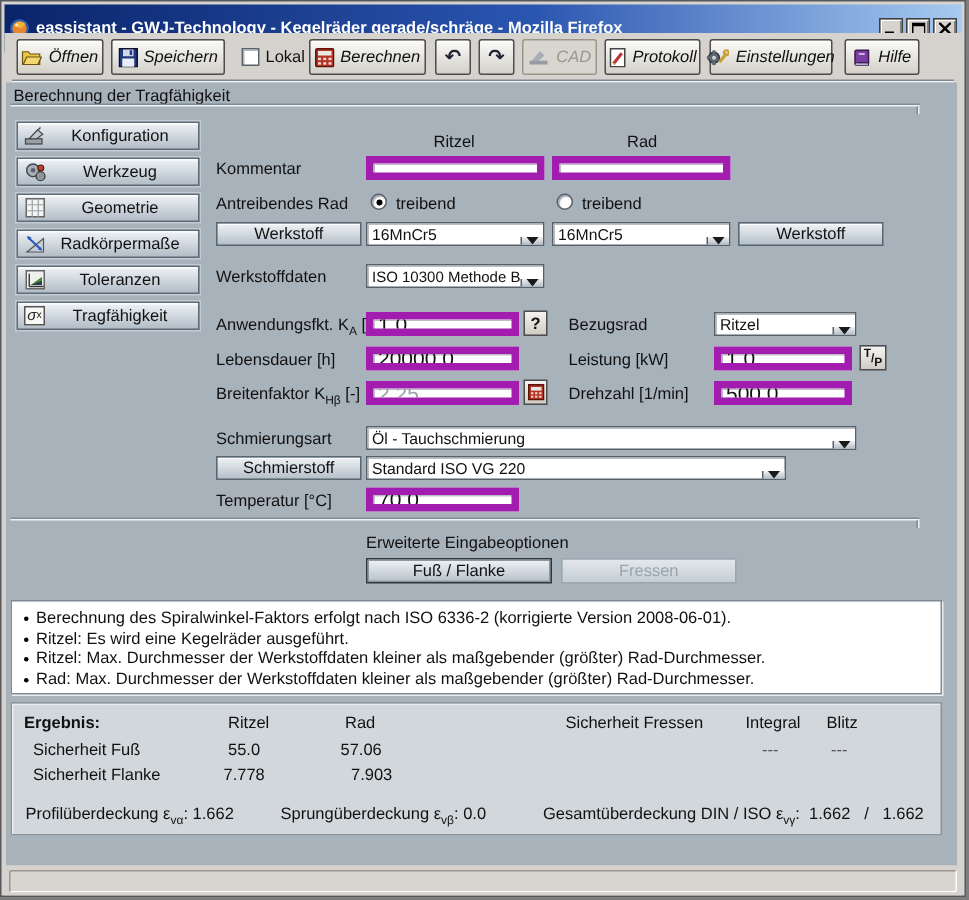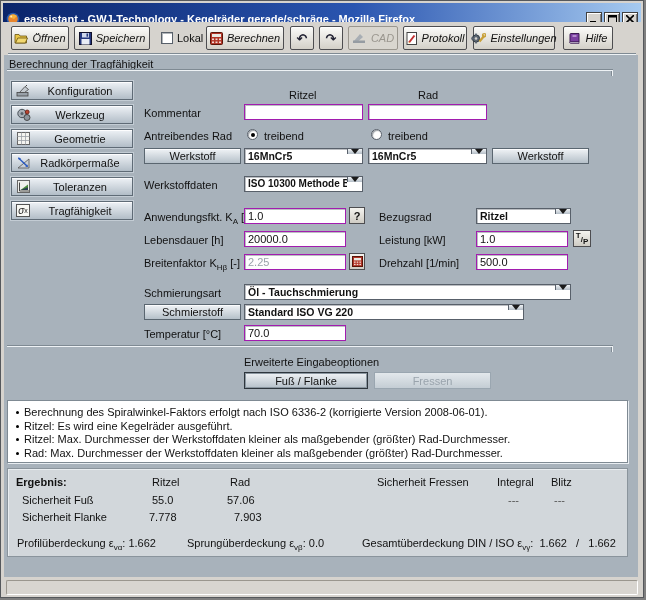--- a/index.html
+++ b/index.html
@@ -42,25 +42,25 @@
     display:flex;align-items:center;padding:0 3px;}
   .side-icon{width:16px;height:15px;flex:0 0 16px;display:flex;align-items:center;justify-content:center;}
   .side-label{flex:1;text-align:center;font-size:11px;color:#111;white-space:nowrap;}
   .sigma-box{display:inline-flex;align-items:flex-start;justify-content:center;width:14px;height:13px;
     background:#f8f8f4;border:1px solid #555;font-size:10px;font-style:italic;color:#222;line-height:11px;}
   .sigma-box sub{font-size:7px;font-style:normal;}
 
   
   .lbl{position:absolute;font-size:11px;color:#111;white-space:nowrap;}
   .lbl sub{font-size:8px;}
-  .inp{position:absolute;height:16px;background:#fff;border:1px solid #a21caf;
-    box-shadow:inset 1px 1px 0 rgba(60,70,80,.35);font-size:11px;padding:0 3px;color:#111;}
+  .inp{position:absolute;height:16px;background:#fff;border:5px solid #a21caf;
+    box-shadow:inset 1px 1px 0 rgba(60,70,80,.35);font-size:14px;padding:0 3px;color:#111;}
   .inp:disabled{color:#9aa2aa;background:#fdfdfd;}
   .combo{position:absolute;height:16px;background:#fff;border:1px solid #58606a;
-    box-shadow:inset 1px 1px 0 rgba(60,70,80,.35);display:flex;align-items:flex-start;font-weight:bold;}
+    box-shadow:inset 1px 1px 0 rgba(60,70,80,.35);display:flex;align-items:flex-end;}
   .combo-text{flex:1;font-size:10.5px;padding:1px 3px 0;white-space:nowrap;overflow:hidden;color:#111;}
   .combo-btn{width:15px;background:linear-gradient(#eff2f5,#b4bec7);border-left:1px solid #58606a;
     display:flex;align-items:center;justify-content:center;}
   .combo-arrow{width:0;height:0;border-left:4px solid transparent;border-right:4px solid transparent;border-top:5px solid #1a1a1a;}
   .fbtn{position:absolute;background:linear-gradient(#f0f3f6,#b5c0c9);border:1px solid #5a6670;
     box-shadow:inset 0 1px 0 #fbfcfd;font-size:11px;color:#111;
     display:flex;align-items:center;justify-content:center;padding:0;}
   .fbtn.focused{border:1px solid #2e363d;box-shadow:inset 0 0 0 1px #8b97a1, inset 0 1px 0 #fbfcfd;}
   .fbtn.disabled{background:linear-gradient(#e3e8ec,#c4cdd4);color:#9aa4ad;border-color:#9aa6b0;box-shadow:none;}
   .sqbtn{position:absolute;width:16px;height:17px;background:linear-gradient(#f5f4f0,#cfccc4);

